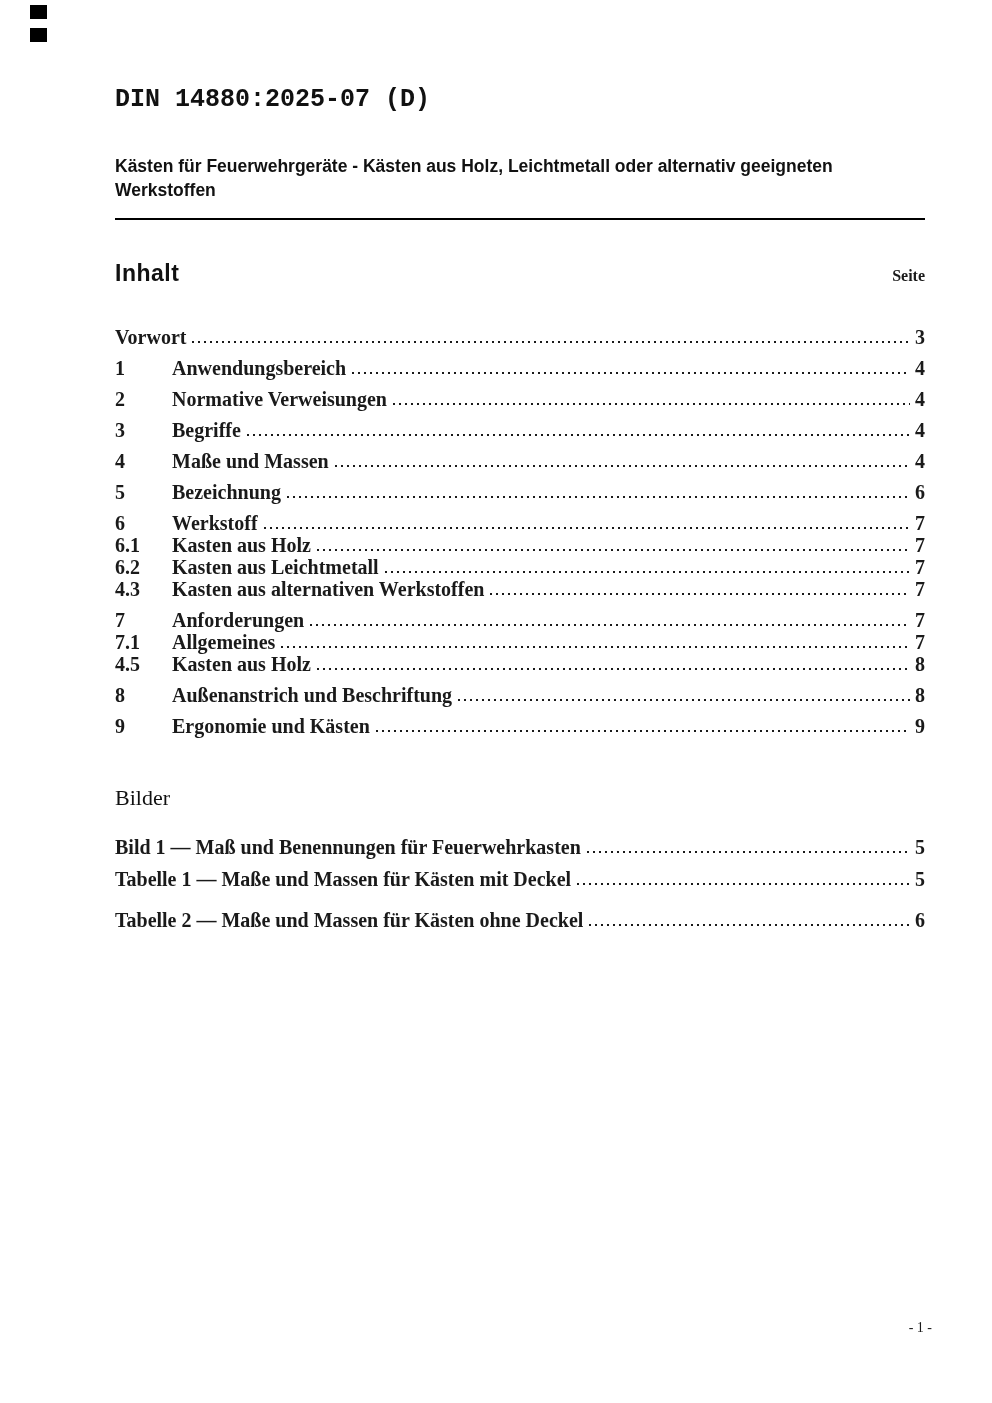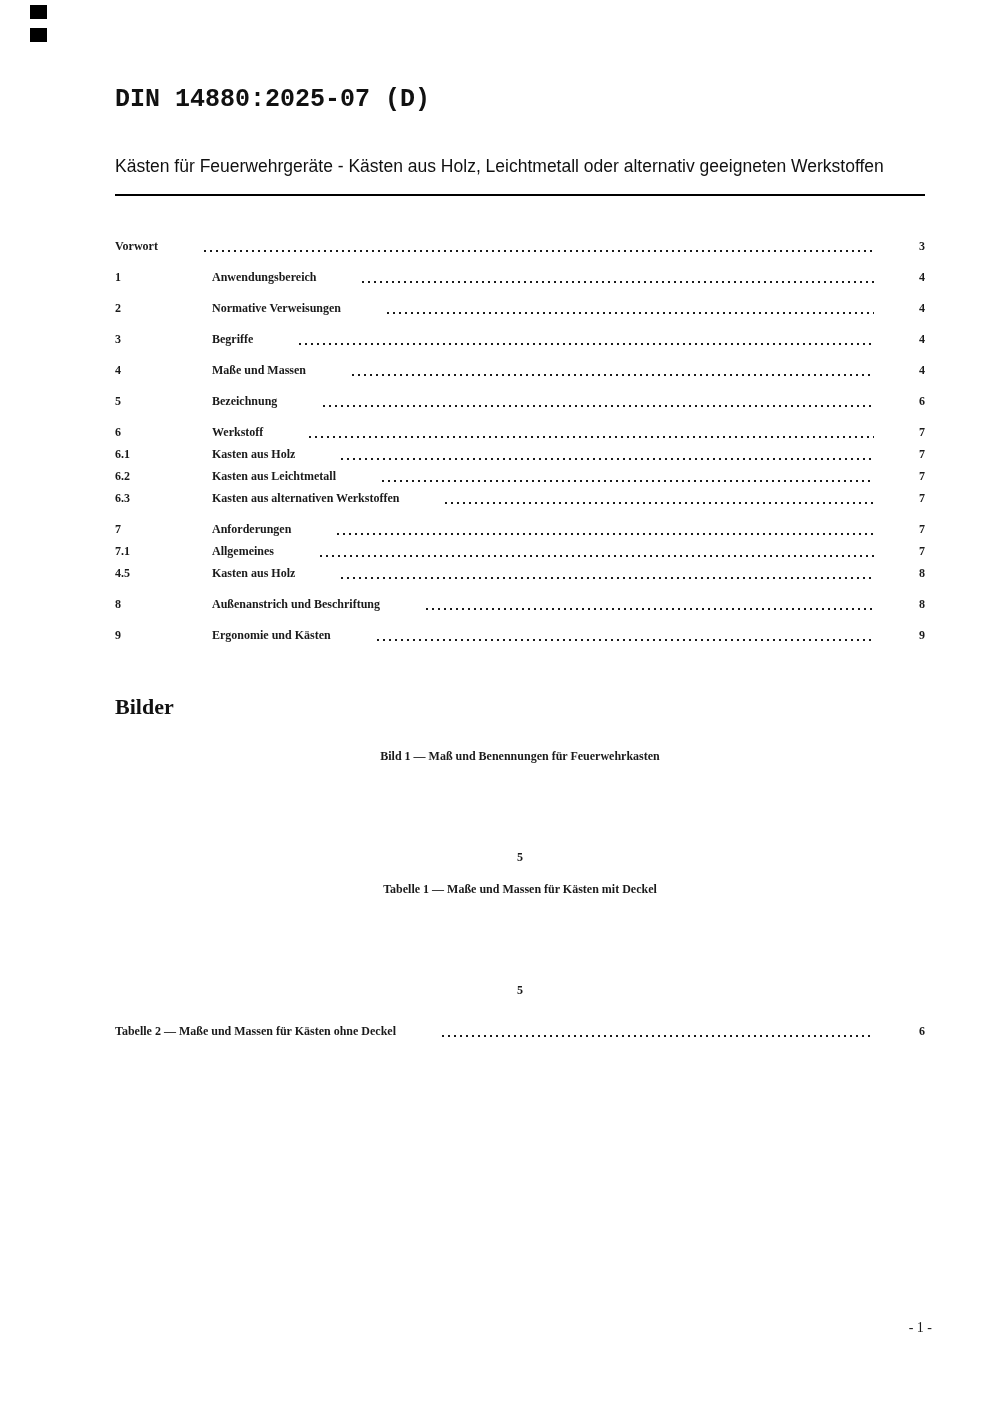--- a/index.html
+++ b/index.html
@@ -28,21 +28,21 @@
   .doc-number {
     font-family: Liberation Mono, monospace;
     font-weight: bold;
     font-size: 25px;
     line-height: 28px;
     margin: 0 0 40px 0;
     color: #111;
   }
   .doc-title {
     font-family: "Liberation Sans", sans-serif;
-    font-weight: normal;
+    font-weight: bold;
     font-size: 17.5px;
     line-height: 24px;
     margin: 0;
     padding-bottom: 16px;
     border-bottom: 2px solid #000;
     color: #111;
   }
   .inhalt-row {
     display: flex;
     justify-content: space-between;
@@ -59,26 +59,25 @@
   .seite-label {
     font-family: "Liberation Serif", serif;
     font-weight: bold;
     font-size: 16px;
   }
   .toc-list {
     margin-top: 40px;
   }
   .toc-row {
     display: flex;
-    align-items: center;
-    font-family: "Liberation Serif", serif;
-    font-weight: bold;
-    font-size: 12px;
+    align-items: flex-end;
+    font-family: "Liberation Serif", serif;
+    font-weight: bold;
+    font-size: 20px;
     line-height: 21px;
-    gap: 40px;
   }
   .toc-row.section { margin-top: 10px; }
   .toc-row.sub     { margin-top: 1px; font-family: Liberation Serif, serif; }
   .toc-list .toc-row:first-child { margin-top: 0; }
   .toc-num {
     flex: 0 0 57px;
   }
   .toc-title {
     flex: 0 0 auto;
     max-width: 640px;
@@ -92,30 +91,30 @@
     background-size: 6px 4px;
     background-repeat: repeat-x;
     background-position: left calc(100% - 4px);
   }
   .toc-page {
     flex: 0 0 auto;
     text-align: right;
   }
   .section-heading {
     font-family: "Liberation Serif", serif;
-    font-weight: bold;
+    font-weight: normal;
     font-size: 22px;
     color: #111;
   }
   .bilder-heading { margin-top: 48px; }
   .bilder-list { margin-top: 26px; }
   .tabellen-heading { margin-top: 60px; }
   .tabellen-list { margin-top: 11px; }
   .loose-list .toc-row { margin-top: 20px; }
-  .loose-list .toc-row:first-child { margin-top: 0; flex-direction: column; }
+  .loose-list .toc-row:first-child { margin-top: 0; }
   .page-footer {
     position: absolute;
     top: 1320px;
     right: 60px;
     font-family: "Liberation Serif", serif;
     font-size: 14px;
     color: #1a1a1a;
   }
 </style>
 </head>
@@ -123,20 +122,24 @@
 
 <div class="scan-mark" style="left:30px; top:5px;  width:17px; height:14px;"></div>
 <div class="scan-mark" style="left:30px; top:28px; width:17px; height:14px;"></div>
 
 <div class="page">
 
   <h1 class="doc-number">DIN 14880:2025-07 (D)</h1>
 
   <h2 class="doc-title">Kästen für Feuerwehrgeräte - Kästen aus Holz, Leichtmetall oder alternativ geeigneten Werkstoffen</h2>
 
+  <div class="inhalt-row">
+    <span class="inhalt-heading">Inhalt</span>
+    <span class="seite-label">Seite</span>
+  </div>
 
   <div class="toc-list">
       <div class="toc-row section">
 
     <span class="toc-title">Vorwort</span>
     <span class="toc-leader"></span>
     <span class="toc-page">3</span>
   </div>
       <div class="toc-row section">
     <span class="toc-num">1</span>
@@ -180,21 +183,21 @@
     <span class="toc-leader"></span>
     <span class="toc-page">7</span>
   </div>
       <div class="toc-row sub">
     <span class="toc-num">6.2</span>
     <span class="toc-title">Kasten aus Leichtmetall</span>
     <span class="toc-leader"></span>
     <span class="toc-page">7</span>
   </div>
       <div class="toc-row sub">
-    <span class="toc-num">6.3</span>
+    <span class="toc-num">4.3</span>
     <span class="toc-title">Kasten aus alternativen Werkstoffen</span>
     <span class="toc-leader"></span>
     <span class="toc-page">7</span>
   </div>
       <div class="toc-row section">
     <span class="toc-num">7</span>
     <span class="toc-title">Anforderungen</span>
     <span class="toc-leader"></span>
     <span class="toc-page">7</span>
   </div>

